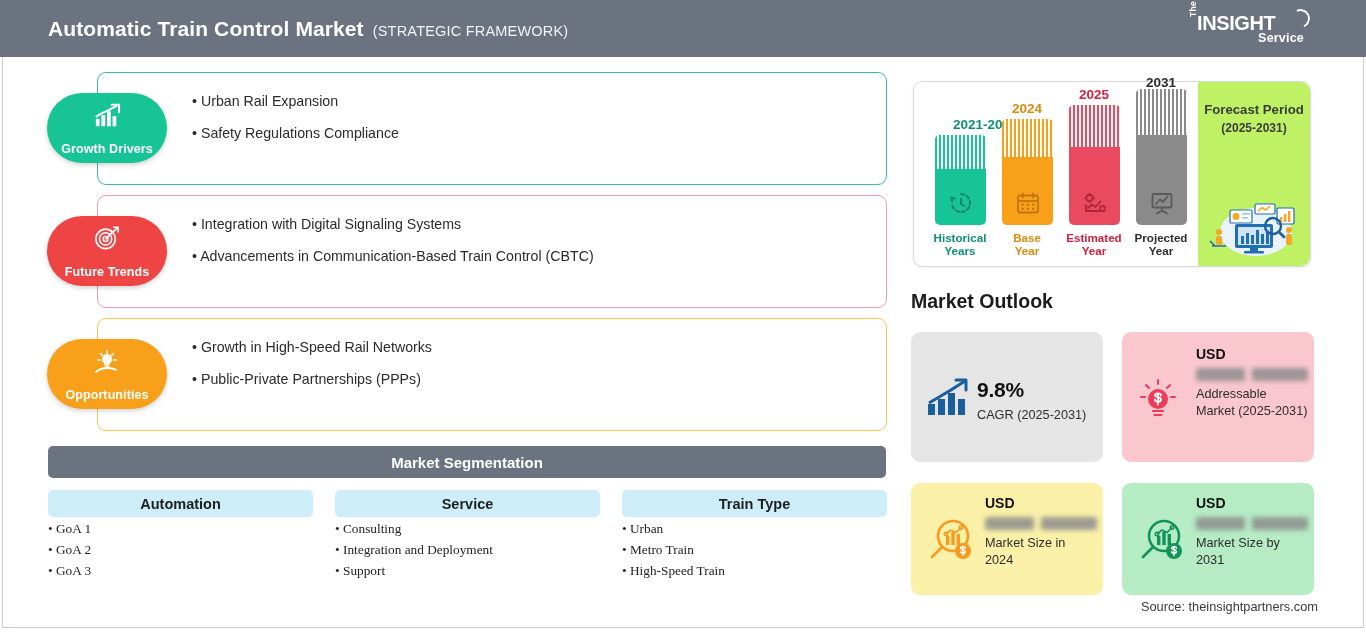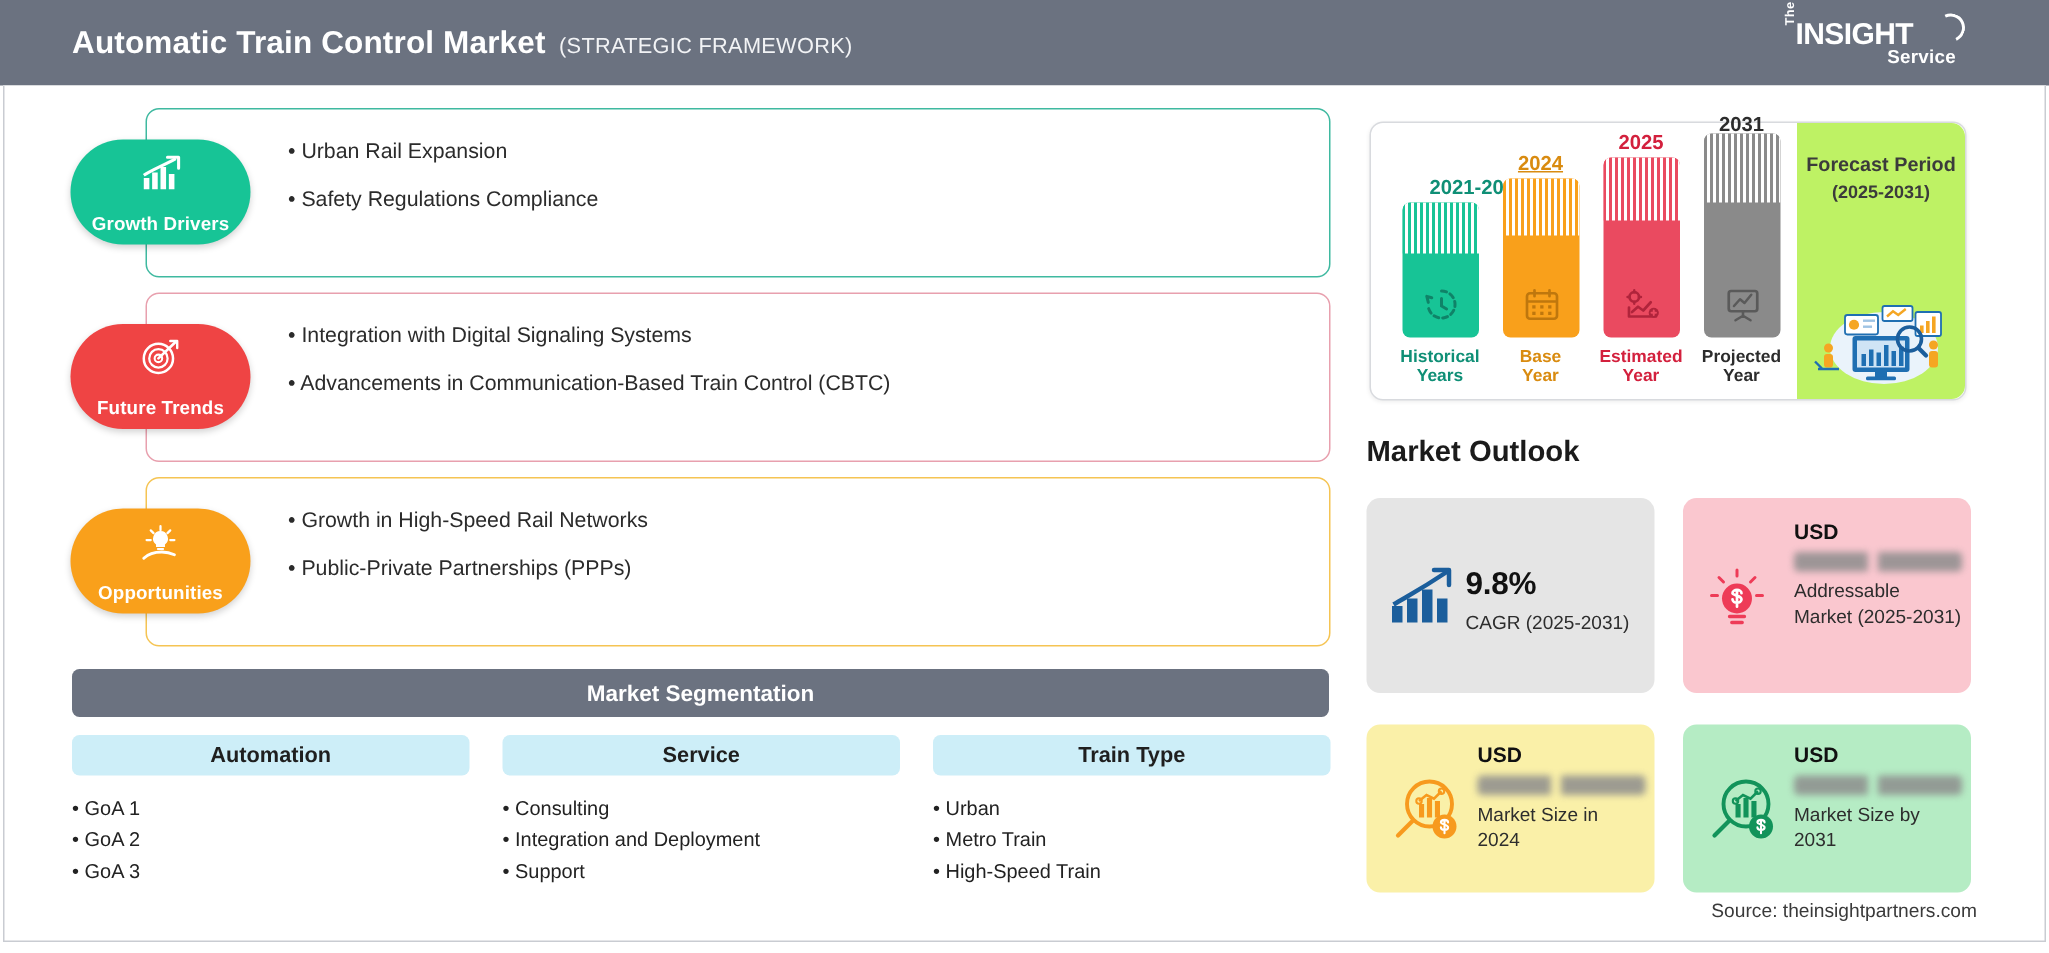--- a/index.html
+++ b/index.html
@@ -84,21 +84,21 @@
     background: #6b7280; border-radius: 5px;
     display: flex; align-items: center; justify-content: center;
   }
   .seg-title-bar span { color: #fff; font-size: 15px; font-weight: bold; }
   .seg-col { position: absolute; top: 490px; }
   .seg-head {
     height: 27px; background: #cdeef8; border-radius: 5px;
     display: flex; align-items: center; justify-content: center;
   }
   .seg-head span { font-size: 14.5px; font-weight: bold; color: #1f1f1f; }
-  .seg-items { margin-top: 11px; }
+  .seg-items { margin-top: 1px; font-family: Liberation Serif, serif; }
   .seg-li { font-size: 13.3px; color: #222; line-height: 1.58; white-space: nowrap; }
   .seg-li::before { content: "• "; }
 
   
   .tl-card {
     position: absolute; left: 913px; top: 81px; width: 398px; height: 186px;
     background: #fff; border: 1px solid #d8dade; border-radius: 9px;
     box-shadow: 0 1px 3px rgba(0,0,0,.07);
   }
   .tl-bars { position: absolute; left: 16px; top: 0; width: 282px; height: 100%; }
@@ -277,21 +277,21 @@
               <path d="M13 3 a9 9 0 1 1-8.6 11.6" stroke="#0b5c4c" stroke-width="2" fill="none" stroke-dasharray="3.4 2.6" stroke-linecap="round"></path>
               <path d="M6.5 7.5 L3.2 6.6 L4.2 10.6" stroke="#0b5c4c" stroke-width="2" fill="none" stroke-linecap="round" stroke-linejoin="round"></path>
               <path d="M13 8 v5 l3.4 2" stroke="#0b5c4c" stroke-width="2" fill="none" stroke-linecap="round"></path>
             </svg>
           </span>
         </div>
         <div class="tl-cap" style="color:#0f8f76;">Historical<br>Years</div>
       </div>
 
       <div class="tl-col" style="left:67px; height:170px;">
-        <div class="tl-year" style="top:14px; color:#d98b10;text-decoration:underline;">2024</div>
+        <div class="tl-year" style="top:14px; color:#d98b10;">2024</div>
         <div class="tl-bar" style="bottom:32px; height:106px; background:#f9a01b;">
           <div class="tl-stripe" style="height:38px; background:repeating-linear-gradient(90deg,#f9a01b 0 2px,#ffffff 2px 4px);"></div>
           <span class="tl-baricon">
             <svg viewBox="0 0 26 24" width="26" height="24">
               <rect x="3" y="4.5" width="20" height="17" rx="2" stroke="#9c5f06" stroke-width="1.8" fill="none"></rect>
               <path d="M3 10 h20" stroke="#9c5f06" stroke-width="1.8"></path>
               <path d="M8 2.5 v4 M18 2.5 v4" stroke="#9c5f06" stroke-width="1.8" stroke-linecap="round"></path>
               <g fill="#9c5f06">
                 <rect x="6.5" y="12.5" width="2.2" height="2.2"></rect>
                   <rect x="11.8" y="12.5" width="2.2" height="2.2"></rect>

